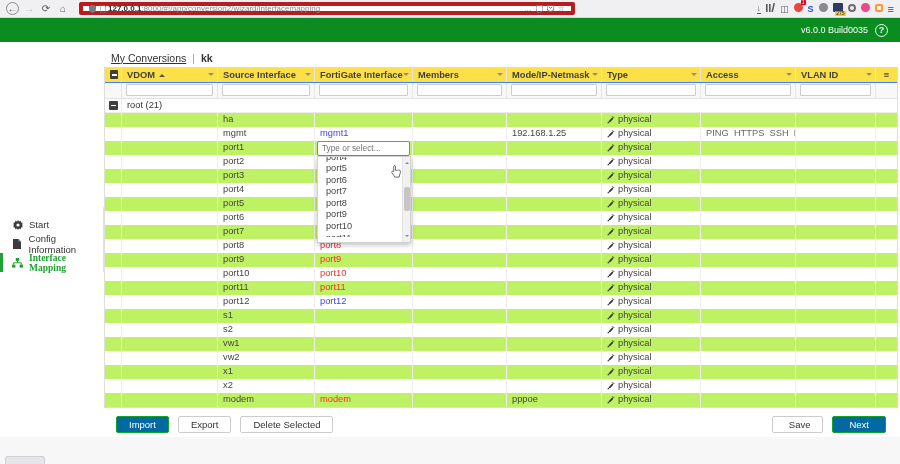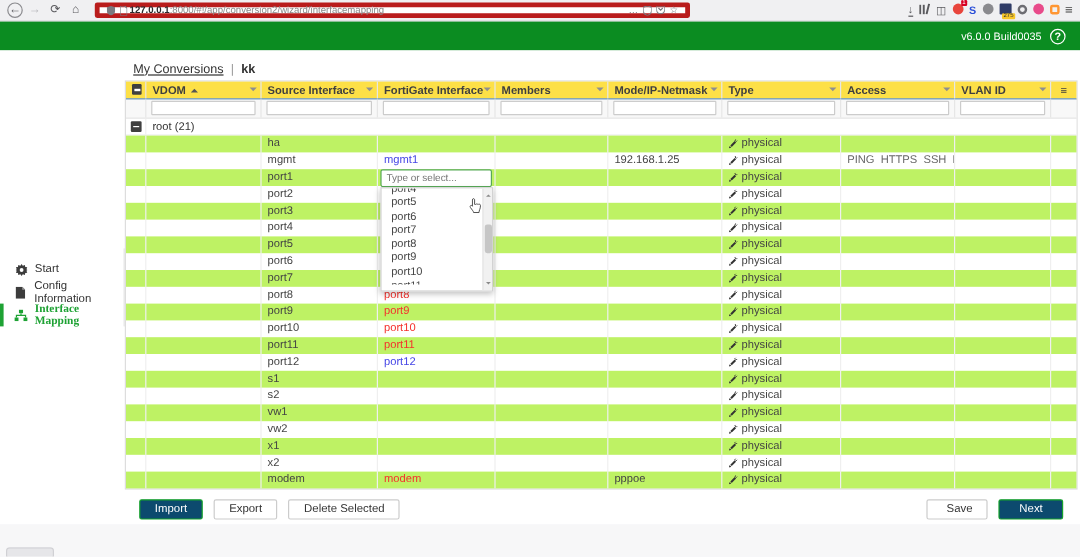--- a/index.html
+++ b/index.html
@@ -94,21 +94,21 @@
   .ddscroll .up,.ddscroll .down{position:absolute;left:1.5px;width:0;height:0;border:2.5px solid transparent;}
   .ddscroll .up{top:3px;border-bottom-color:#8a8a8a;}
   .ddscroll .down{bottom:3px;border-top-color:#8a8a8a;}
   .ddthumb{position:absolute;left:1px;top:30px;width:6px;height:24px;background:#c6c6c6;border-radius:2px;}
   .cursorhand{position:absolute;left:286px;top:97px;z-index:9;}
 
   
   .btnrow{display:flex;align-items:center;margin-top:8px;padding:0 12px;gap:9px;}
   .btn{height:17px;padding:0 12px;font-size:9.5px;border-radius:2px;border:1px solid #ccc;
        background:#fff;color:#333;display:flex;align-items:center;cursor:pointer;}
-  .btn.green{background:#0c4a6e;border-color:#15a22b;color:#fff;}
+  .btn.green{background:#0369a1;border-color:#15a22b;color:#fff;}
   .btn.save{margin-left:auto;padding-left:16px;}
   .btn.next{margin-right:2px;padding:0 16px;}
 
   .bottomstrip{height:27px;background:#f7f7f8;position:relative;}
   .statusstub{position:absolute;left:5px;bottom:0;width:40px;height:8px;background:#e6e6e9;
               border:1px solid #d0d0d4;border-bottom:none;border-radius:3px 3px 0 0;}
 </style>
 </head>
 <body>
 

